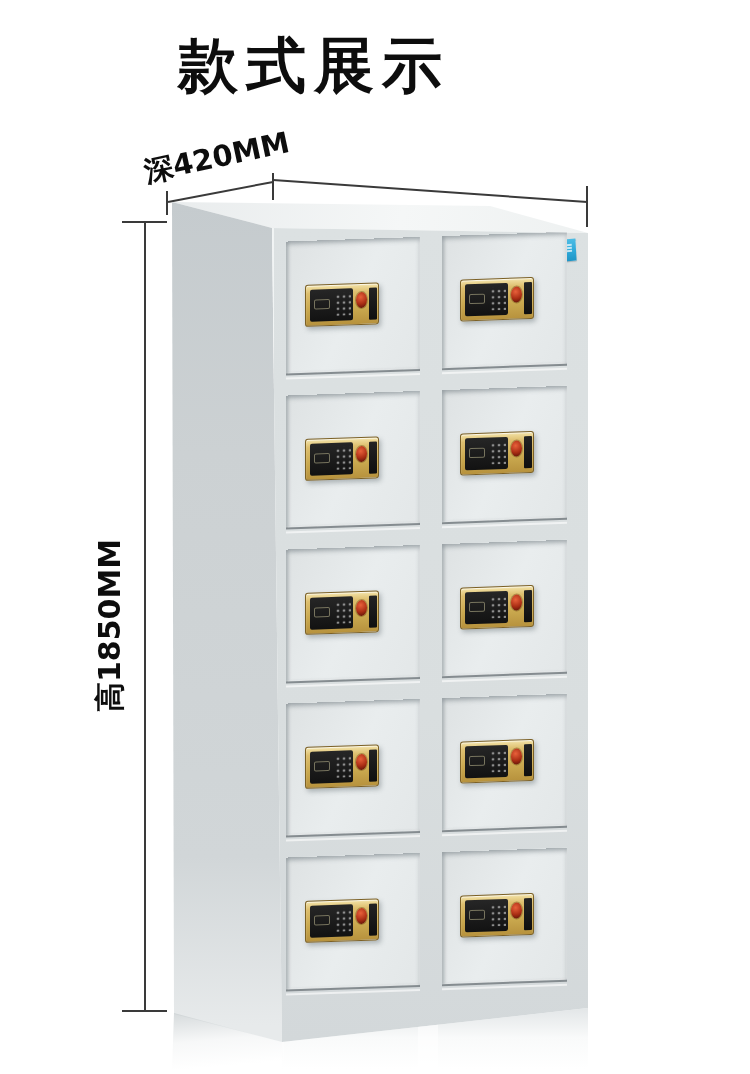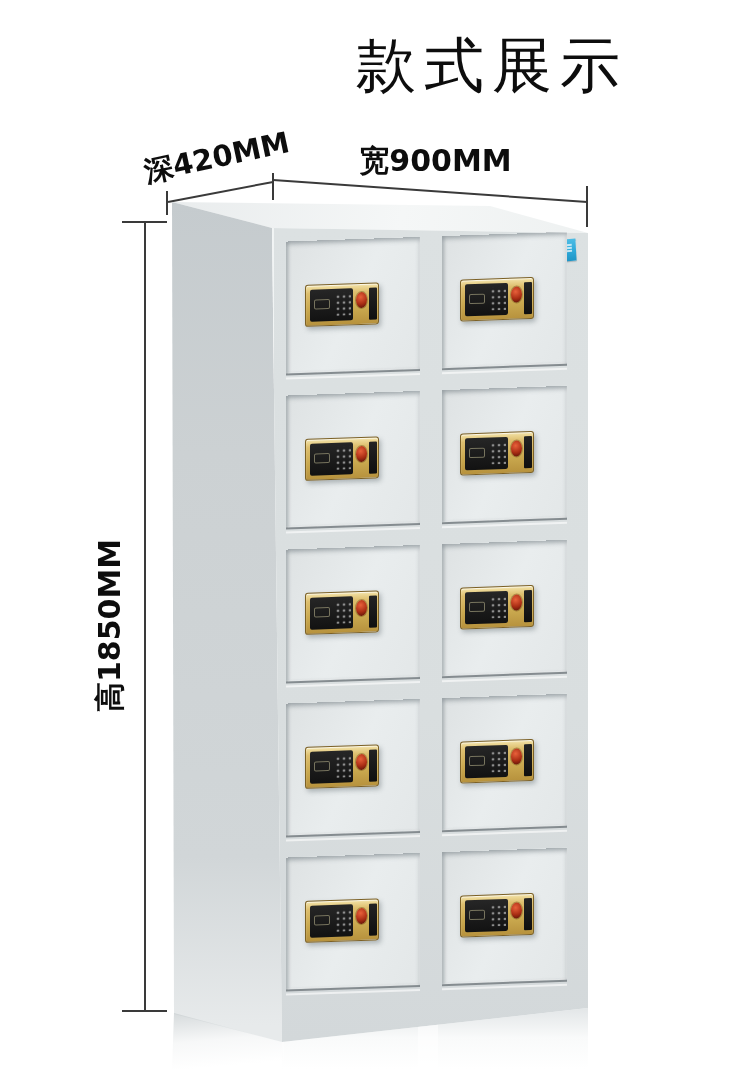--- a/index.html
+++ b/index.html
@@ -5,22 +5,22 @@
   html,body{margin:0;padding:0;background:#fff;}
   .stage{
     position:relative;width:750px;height:1074px;overflow:hidden;
     background:var(--background,#ffffff);
     font-family:"DejaVu Sans","Liberation Sans",sans-serif;
   }
   .stage *{position:absolute;box-sizing:border-box;}
 
   
   .title{
-    left:0;top:26px;width:628px;text-align:right;
-    font-size:60px;font-weight:400;letter-spacing:8px;
+    left:0;top:26px;width:628px;text-align:center;
+    font-size:60px;font-weight:700;letter-spacing:8px;
     color:var(--text,#0d0d0d);white-space:nowrap;
   }
 
   
   .dim{font-weight:900;color:var(--text,#0d0d0d);white-space:nowrap;text-align:center;}
   .dim-depth{left:132px;top:138px;width:170px;font-size:29px;transform:rotate(-12deg);}
   .dim-width{left:348px;top:141px;width:175px;font-size:30px;}
   .dim-height{left:-15px;top:605px;width:250px;font-size:30px;transform:rotate(-90deg);}
 
   
@@ -109,21 +109,20 @@
   .refl-gap2{left:0;top:0;width:12px;height:66px;background:rgba(255,255,255,.4);}
 </style>
 </head>
 <body>
 
 <div class="stage">
 
   <div class="title">款式展示</div>
 
   <div class="dim dim-depth">深420MM</div>
-  <div class="dim dim-width">宽900MM</div>
   <div class="dim dim-height">高1850MM</div>
 
   <div class="dline hline"></div>
   <div class="dline htick-top"></div>
   <div class="dline htick-bot"></div>
   <div class="dline dpline"></div>
   <div class="dline dptick-l"></div>
   <div class="dline dptick-r"></div>
   <div class="dline wline"></div>
   <div class="dline wtick-r"></div>

